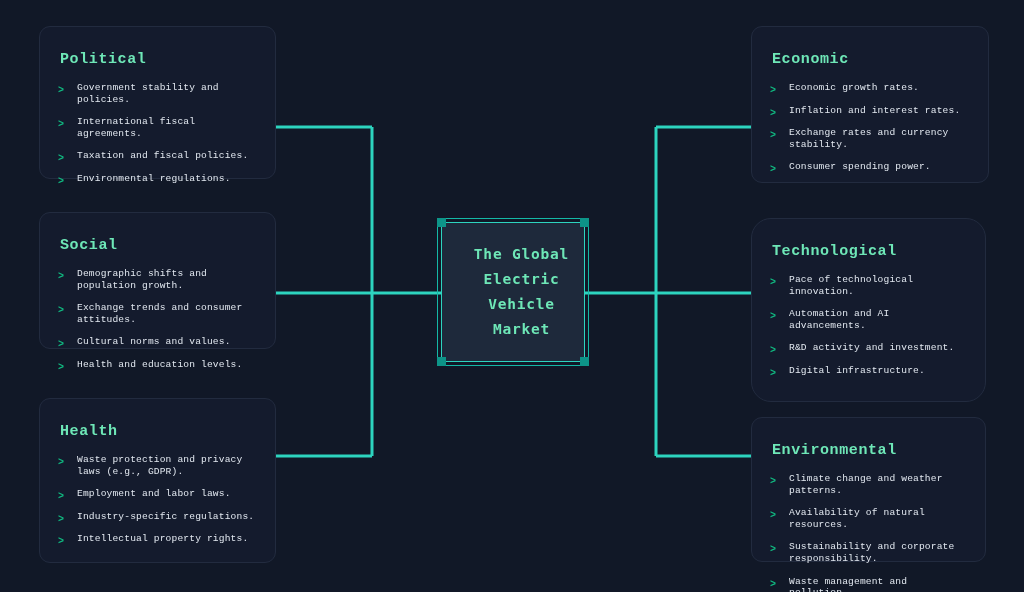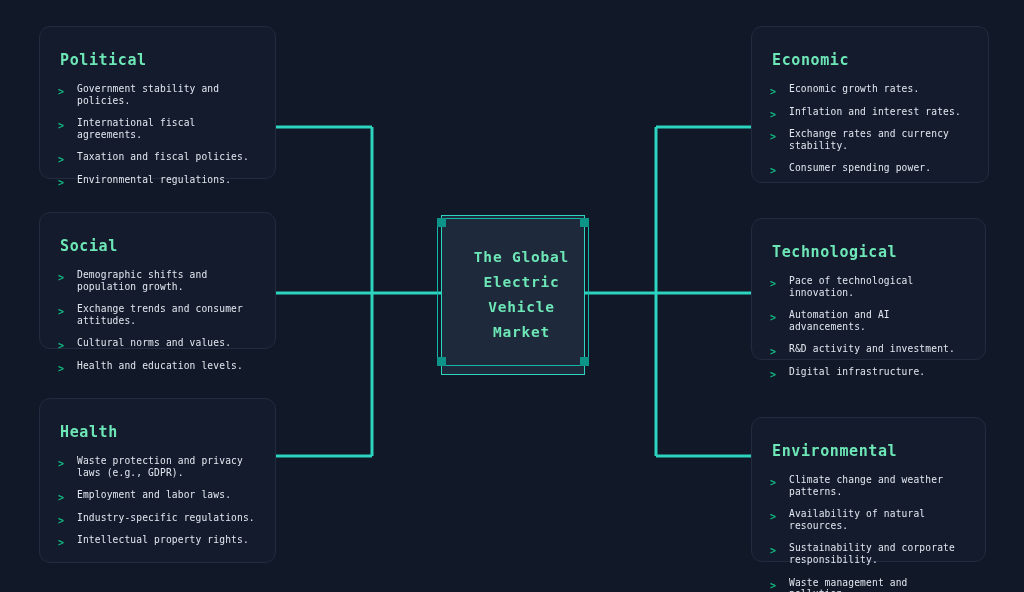--- a/index.html
+++ b/index.html
@@ -16,20 +16,21 @@
   #wires{position:absolute;left:0;top:0;width:1024px;height:592px;pointer-events:none;}
 
   
   .card{
     position:absolute;
     box-sizing:border-box;
     background:#141b2d;
     border:1px solid #222b3f;
     border-radius:11px;
     padding:16px 20px 14px 16px;
+    font-family:Liberation Mono, monospace;
   }
   .card-title{
     color:#6ee7b7;
     font-size:15px;
     font-weight:bold;
     letter-spacing:0.6px;
     margin:8px 0 14px 4px;
   }
   ul.items{list-style:none;margin:0;padding:0;}
   ul.items li{
@@ -48,21 +49,21 @@
     top:4px;
     color:#10b981;
     font-size:10px;
     font-weight:bold;
     line-height:10px;
   }
 
   
   #center-node{
     position:absolute;
-    left:441px;top:215px;width:144px;height:160px;
+    left:441px;top:222px;width:144px;height:140px;
     box-sizing:border-box;
     background:#1e293b;
     border:1px solid #2dd4bf;
     display:flex;align-items:center;justify-content:center;padding-left:17px;
   }
   #center-label{
     color:#6ee7b7;
     font-size:14.5px;
     font-weight:bold;
     line-height:25px;
@@ -152,21 +153,21 @@
   <div class="card" style="left:751px;top:26px;width:238px;height:157px;">
     <div class="card-title">Economic</div>
     <ul class="items">
       <li><span class="bullet">&gt;</span><span>Economic growth rates.</span></li>
       <li><span class="bullet">&gt;</span><span>Inflation and interest rates.</span></li>
       <li><span class="bullet">&gt;</span><span>Exchange rates and currency stability.</span></li>
       <li><span class="bullet">&gt;</span><span>Consumer spending power.</span></li>
     </ul>
   </div>
 
-  <div class="card" style="left:751px;top:218px;width:235px;height:142px;">
+  <div class="card" style="left:751px;top:218px;width:235px;height:184px;border-radius:20px;">
     <div class="card-title">Technological</div>
     <ul class="items">
       <li><span class="bullet">&gt;</span><span>Pace of technological innovation.</span></li>
       <li><span class="bullet">&gt;</span><span>Automation and AI advancements.</span></li>
       <li><span class="bullet">&gt;</span><span>R&amp;D activity and investment.</span></li>
       <li><span class="bullet">&gt;</span><span>Digital infrastructure.</span></li>
     </ul>
   </div>
 
   <div class="card" style="left:751px;top:417px;width:235px;height:145px;">

